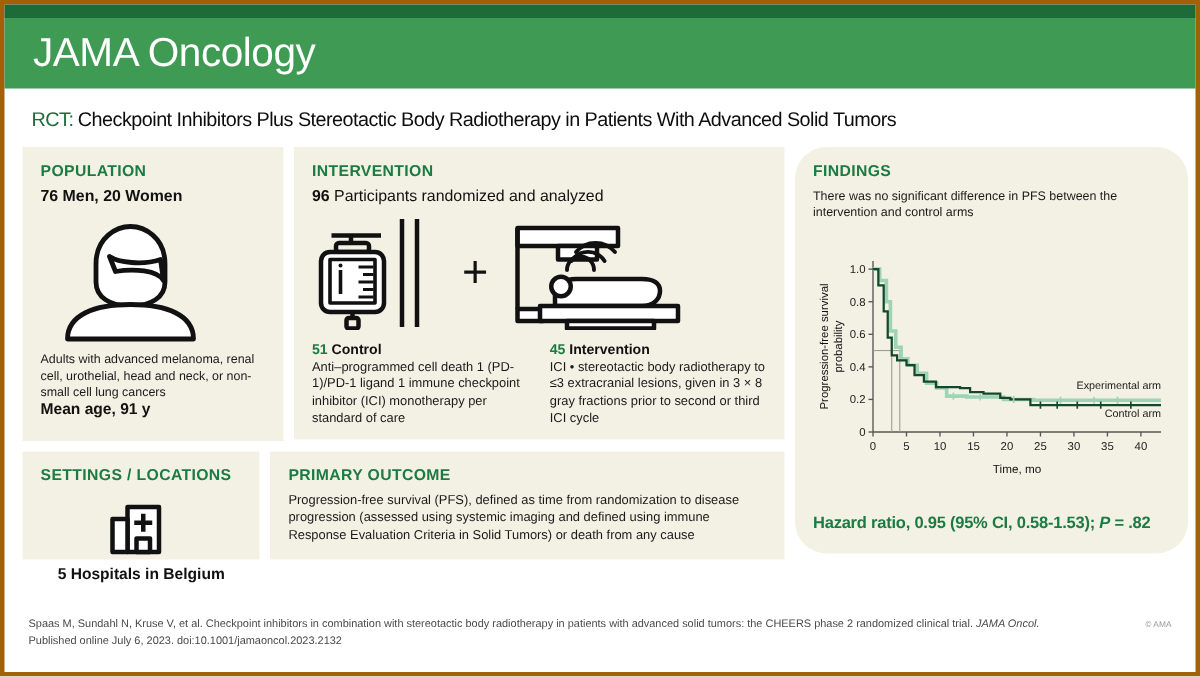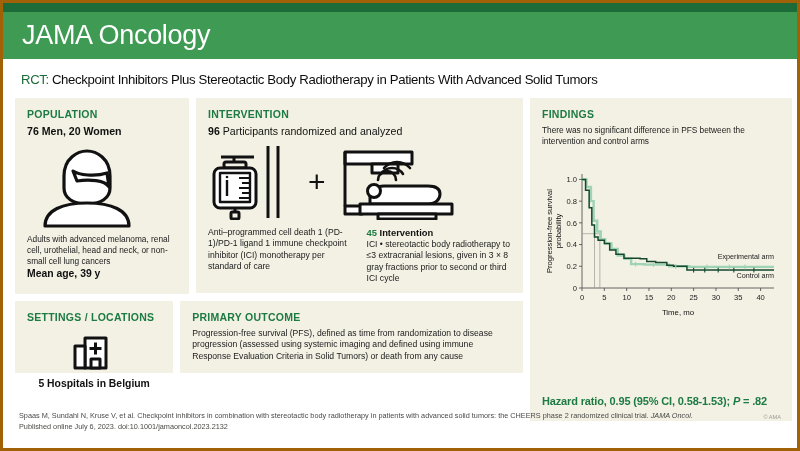--- a/index.html
+++ b/index.html
@@ -101,21 +101,21 @@
   }
   .plus-sign {
     font-size: 30px; font-weight: 300; color: #111;
     margin: 0 14px 0 14px; line-height: 1;
   }
   .int-cols { display: flex; gap: 14px; }
   .int-col { width: 146px; }
   .int-col-label { font-size: 9.4px; font-weight: bold; color: #111; margin-bottom: 1px;}
 
   
-  .find-panel { height: 323px; position: relative; }
+  .find-panel { height: 271px; position: relative; border-radius: 21px; }
   .find-lead { font-size: 8.3px; line-height: 1.35; color: #1a1a1a; margin-bottom: 21px; }
   .chart-wrap { position: relative; width: 238px; height: 150px; margin: 8px 0 0 0; }
   .hr-line {
     position: absolute;
     left: 12px; bottom: 14px;
     font-size: 11px; font-weight: bold; color: #1c7a42;
     letter-spacing: -0.15px;
   }
   .hr-line i { font-style: italic; }
 
@@ -175,21 +175,21 @@
             <svg width="108" height="82" viewBox="0 0 108 82">
               <g fill="#ffffff" stroke="#111111" stroke-width="3.2" stroke-linejoin="round">
                 <path d="M31 30 C31 12, 45 5, 54 5 C63 5, 77 12, 77 30 L77 42 C77 52, 68 58, 54 58 C40 58, 31 52, 31 42 Z"></path>
                 <path d="M40 25 C46 29, 62 31, 74 27 L76 41 C72 34, 56 33, 44 35 Z" fill="#ffffff"></path>
                 <path d="M12 80 C12 64, 30 57, 54 57 C78 57, 96 64, 96 80 Z"></path>
               </g>
             </svg>
           </div>
 
           <div class="pop-foot">Adults with advanced melanoma, renal cell, urothelial, head and neck, or non-small cell lung cancers</div>
-          <div class="pop-mean">Mean age, 39 y</div>
+          <div class="pop-mean">Mean age, 91 y</div>
         </div>
 
         <div class="panel int-panel">
           <div class="panel-head">INTERVENTION</div>
           <div class="subhead"><span>96</span><span class="light"> Participants randomized and analyzed</span></div>
 
           <div class="int-art">
 
             <div>
               <svg width="86" height="76" viewBox="0 0 86 76">
@@ -234,20 +234,21 @@
                   <path d="M38 36 A9 9 0 0 1 56 36"></path>
                   <path d="M41 30 A13 13 0 0 1 63 30"></path>
                   <path d="M44 24 A17 17 0 0 1 70 24"></path>
                 </g>
               </svg>
             </div>
           </div>
 
           <div class="int-cols">
             <div class="int-col">
+              <div class="int-col-label"><span class="num-green">51</span><span> Control</span></div>
               <div class="body-txt">Anti–programmed cell death 1 (PD-1)/PD-1 ligand 1 immune checkpoint inhibitor (ICI) monotherapy per standard of care</div>
             </div>
             <div class="int-col">
               <div class="int-col-label"><span class="num-green">45</span><span> Intervention</span></div>
               <div class="body-txt">ICI • stereotactic body radiotherapy to ≤3 extracranial lesions, given in 3 × 8 gray fractions prior to second or third ICI cycle</div>
             </div>
           </div>
         </div>
       </div>
 

